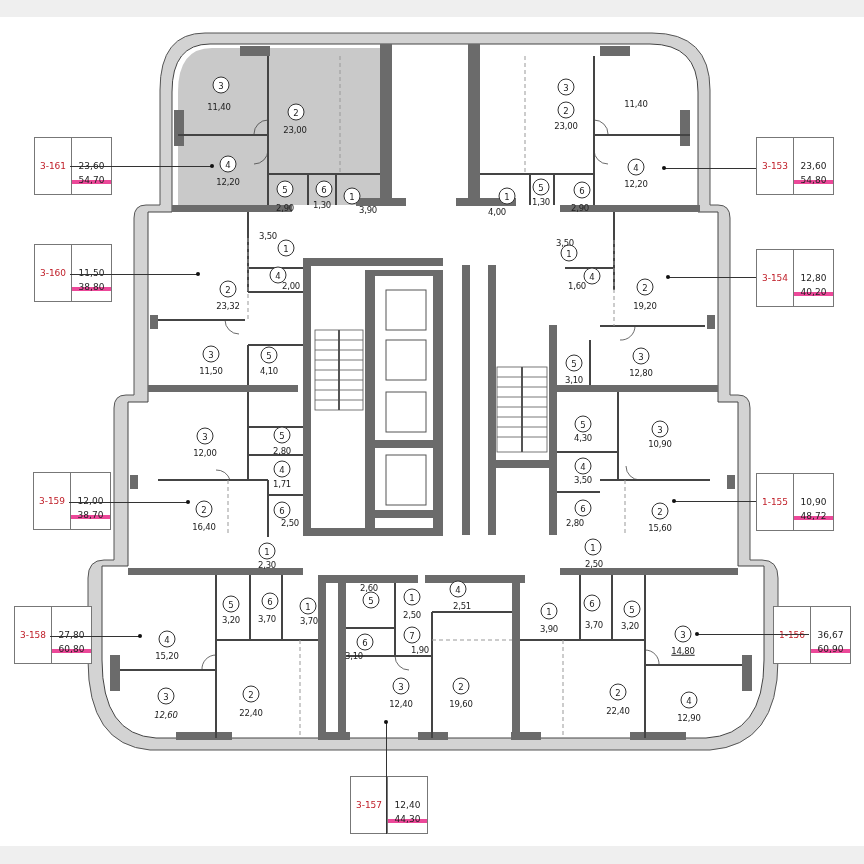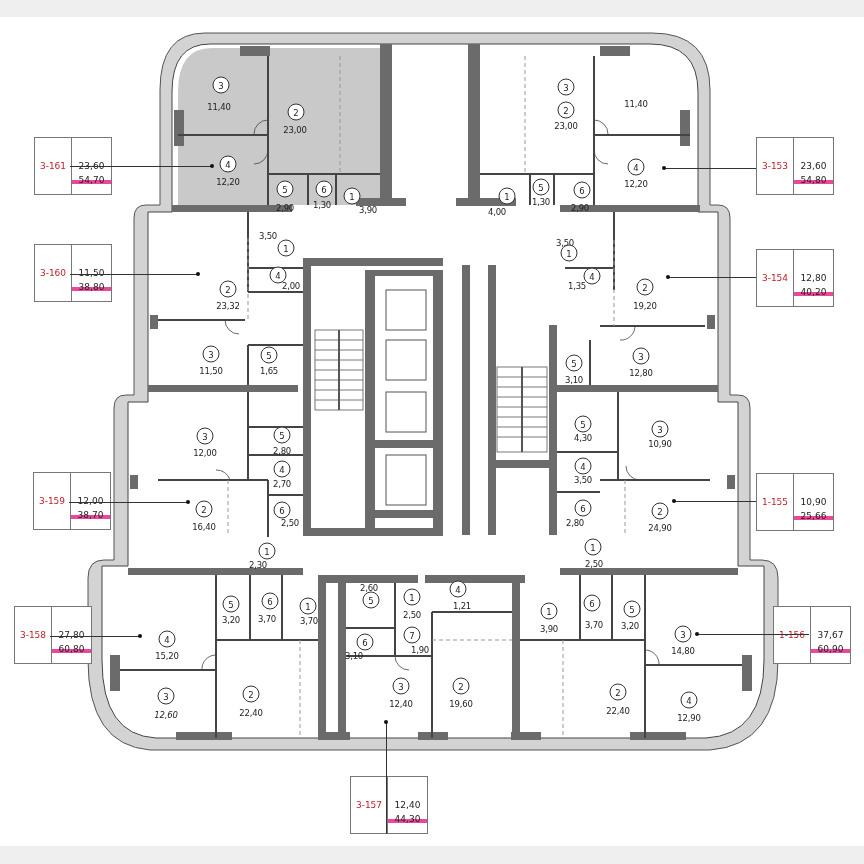--- a/index.html
+++ b/index.html
@@ -230,54 +230,54 @@
 
   <div class="lbl" style="left:268px;top:236px;">3,50</div>
   <div class="num" style="left:286px;top:248px;">1</div>
   <div class="num" style="left:278px;top:275px;">4</div>
   <div class="lbl" style="left:291px;top:286px;">2,00</div>
   <div class="num" style="left:228px;top:289px;">2</div>
   <div class="lbl" style="left:228px;top:306px;">23,32</div>
   <div class="num" style="left:211px;top:354px;">3</div>
   <div class="lbl" style="left:211px;top:371px;">11,50</div>
   <div class="num" style="left:269px;top:355px;">5</div>
-  <div class="lbl" style="left:269px;top:371px;">1,65</div>
+  <div class="lbl" style="left:269px;top:371px;">4,10</div>
 
   <div class="lbl" style="left:565px;top:243px;">3,50</div>
   <div class="num" style="left:569px;top:253px;">1</div>
   <div class="num" style="left:592px;top:276px;">4</div>
-  <div class="lbl" style="left:577px;top:286px;">1,35</div>
+  <div class="lbl" style="left:577px;top:286px;">1,60</div>
   <div class="num" style="left:645px;top:287px;">2</div>
   <div class="lbl" style="left:645px;top:306px;">19,20</div>
   <div class="num" style="left:574px;top:363px;">5</div>
   <div class="lbl" style="left:574px;top:380px;">3,10</div>
   <div class="num" style="left:641px;top:356px;">3</div>
   <div class="lbl" style="left:641px;top:373px;">12,80</div>
 
   <div class="num" style="left:205px;top:436px;">3</div>
   <div class="lbl" style="left:205px;top:453px;">12,00</div>
   <div class="num" style="left:282px;top:435px;">5</div>
   <div class="lbl" style="left:282px;top:451px;">2,80</div>
   <div class="num" style="left:282px;top:469px;">4</div>
-  <div class="lbl" style="left:282px;top:484px;">2,70</div>
+  <div class="lbl" style="left:282px;top:484px;">1,71</div>
   <div class="num" style="left:204px;top:509px;">2</div>
   <div class="lbl" style="left:204px;top:527px;">16,40</div>
   <div class="num" style="left:282px;top:510px;">6</div>
   <div class="lbl" style="left:290px;top:523px;">2,50</div>
   <div class="num" style="left:267px;top:551px;">1</div>
-  <div class="lbl" style="left:258px;top:565px;">2,30</div>
+  <div class="lbl" style="left:267px;top:565px;">2,30</div>
 
   <div class="num" style="left:583px;top:424px;">5</div>
   <div class="lbl" style="left:583px;top:438px;">4,30</div>
   <div class="num" style="left:660px;top:429px;">3</div>
   <div class="lbl" style="left:660px;top:444px;">10,90</div>
   <div class="num" style="left:583px;top:466px;">4</div>
   <div class="lbl" style="left:583px;top:480px;">3,50</div>
   <div class="num" style="left:660px;top:511px;">2</div>
-  <div class="lbl" style="left:660px;top:528px;">24,90</div>
+  <div class="lbl" style="left:660px;top:528px;">15,60</div>
   <div class="num" style="left:583px;top:508px;">6</div>
   <div class="lbl" style="left:575px;top:523px;">2,80</div>
   <div class="num" style="left:593px;top:547px;">1</div>
   <div class="lbl" style="left:594px;top:564px;">2,50</div>
 
   <div class="num" style="left:231px;top:604px;">5</div>
   <div class="lbl" style="left:231px;top:620px;">3,20</div>
   <div class="num" style="left:270px;top:601px;">6</div>
   <div class="lbl" style="left:267px;top:619px;">3,70</div>
   <div class="num" style="left:308px;top:606px;">1</div>
@@ -287,38 +287,38 @@
   <div class="num" style="left:166px;top:696px;">3</div>
   <div class="lbl" style="left:166px;top:715px;font-style:italic;">12,60</div>
   <div class="num" style="left:251px;top:694px;">2</div>
   <div class="lbl" style="left:251px;top:713px;">22,40</div>
 
   <div class="num" style="left:371px;top:600px;">5</div>
   <div class="lbl" style="left:369px;top:588px;">2,60</div>
   <div class="num" style="left:412px;top:597px;">1</div>
   <div class="lbl" style="left:412px;top:615px;">2,50</div>
   <div class="num" style="left:458px;top:589px;">4</div>
-  <div class="lbl" style="left:462px;top:606px;">1,21</div>
+  <div class="lbl" style="left:462px;top:606px;">2,51</div>
   <div class="num" style="left:365px;top:642px;">6</div>
   <div class="lbl" style="left:354px;top:656px;">3,10</div>
   <div class="num" style="left:412px;top:635px;">7</div>
   <div class="lbl" style="left:420px;top:650px;">1,90</div>
   <div class="num" style="left:401px;top:686px;">3</div>
   <div class="lbl" style="left:401px;top:704px;">12,40</div>
   <div class="num" style="left:461px;top:686px;">2</div>
   <div class="lbl" style="left:461px;top:704px;">19,60</div>
 
   <div class="num" style="left:549px;top:611px;">1</div>
   <div class="lbl" style="left:549px;top:629px;">3,90</div>
   <div class="num" style="left:592px;top:603px;">6</div>
   <div class="lbl" style="left:594px;top:625px;">3,70</div>
   <div class="num" style="left:632px;top:609px;">5</div>
   <div class="lbl" style="left:630px;top:626px;">3,20</div>
   <div class="num" style="left:683px;top:634px;">3</div>
-  <div class="lbl" style="left:683px;top:651px;">14,80</div>
+  <div class="lbl" style="left:683px;top:651px;text-decoration:underline;">14,80</div>
   <div class="num" style="left:618px;top:692px;">2</div>
   <div class="lbl" style="left:618px;top:711px;">22,40</div>
   <div class="num" style="left:689px;top:700px;">4</div>
   <div class="lbl" style="left:689px;top:718px;">12,90</div>
 </div>
 
 <div class="tag" style="left:34px;top:137px;">
   <div class="id">3-161</div>
   <div class="a a1">23,60</div>
   <div class="a a2">54,70</div>
@@ -354,21 +354,21 @@
   <div class="id">3-159</div>
   <div class="a a1">12,00</div>
   <div class="a a2">38,70</div>
 </div>
 <div class="leader" style="left:69px;top:502px;width:119px;"></div>
 <div class="dot" style="left:188px;top:502px;"></div>
 
 <div class="tag" style="left:756px;top:473px;">
   <div class="id">1-155</div>
   <div class="a a1">10,90</div>
-  <div class="a a2">25,66</div>
+  <div class="a a2">48,72</div>
 </div>
 <div class="leader" style="left:674px;top:501px;width:82px;"></div>
 <div class="dot" style="left:674px;top:501px;"></div>
 
 <div class="tag" style="left:14px;top:606px;">
   <div class="id">3-158</div>
   <div class="a a1">27,80</div>
   <div class="a a2">60,80</div>
 </div>
 <div class="leader" style="left:50px;top:636px;width:90px;"></div>
@@ -377,17 +377,17 @@
 <div class="tag" style="left:350px;top:776px;">
   <div class="id">3-157</div>
   <div class="a a1">12,40</div>
   <div class="a a2">44,30</div>
 </div>
 <div class="vleader" style="left:386px;top:722px;height:112px;"></div>
 <div class="dot" style="left:386px;top:722px;"></div>
 
 <div class="tag" style="left:773px;top:606px;">
   <div class="id">1-156</div>
-  <div class="a a1">37,67</div>
+  <div class="a a1">36,67</div>
   <div class="a a2">60,90</div>
 </div>
 <div class="leader" style="left:697px;top:634px;width:112px;"></div>
 <div class="dot" style="left:697px;top:634px;"></div>
 
 </body></html>

